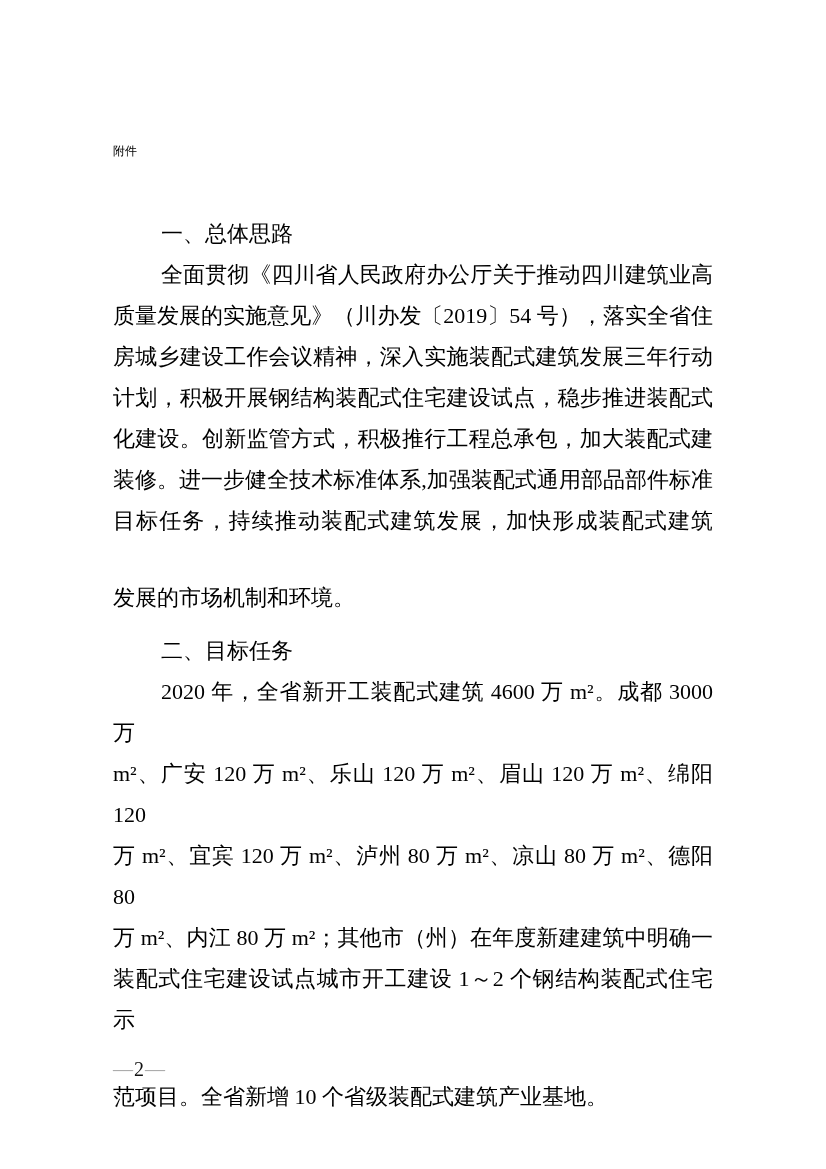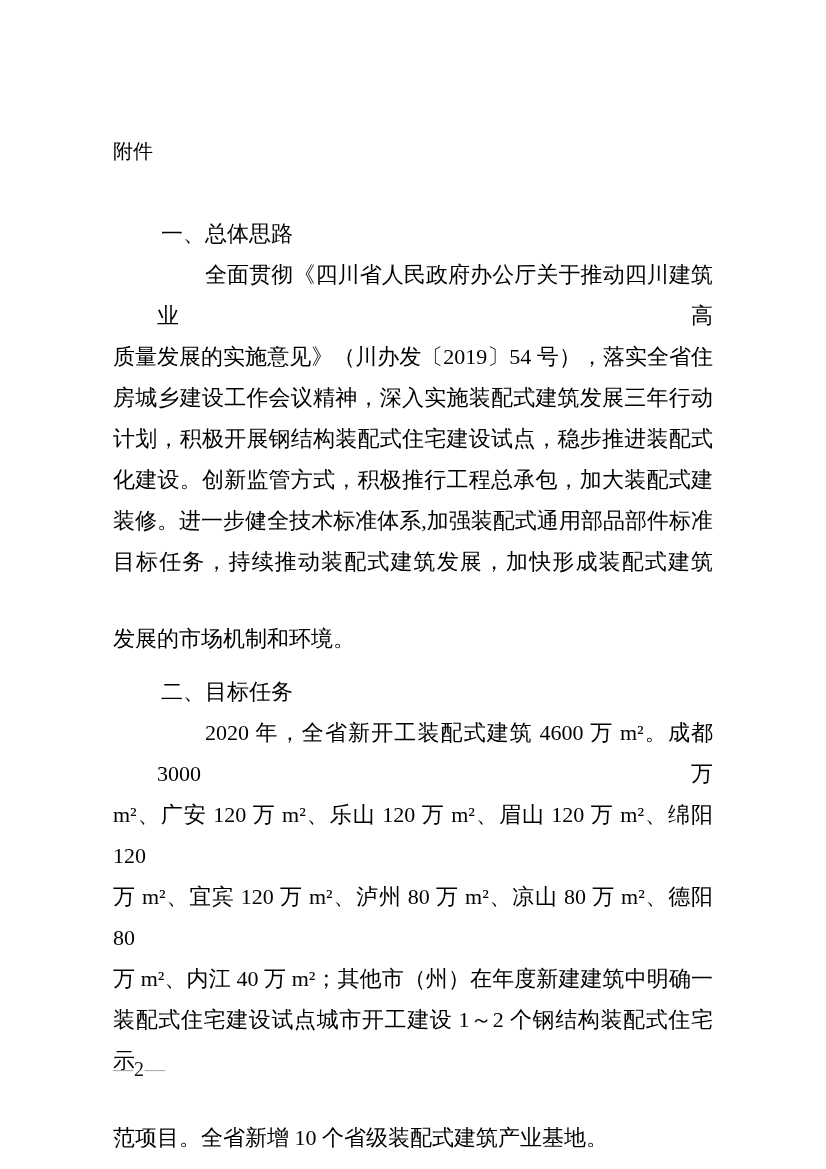--- a/index.html
+++ b/index.html
@@ -15,21 +15,21 @@
   }
   .content {
     position: absolute;
     left: 113px;
     top: 0;
     width: 600px;
   }
   .attachment {
     margin-top: 139px;
     font-family: "Liberation Sans", "DejaVu Sans", sans-serif;
-    font-size: 20px;
+    font-size: 12px;
     line-height: 24px;
     color: #000000;
   }
   .doc-title {
     margin: 53px 0 0 0;
     font-family: "Liberation Serif", "DejaVu Serif", serif;
     font-weight: 700;
     font-size: 31px;
     line-height: 38px;
     text-align: center;
@@ -44,21 +44,21 @@
     font-weight: 400;
     font-size: 22px;
     line-height: 41px;
   }
   .line {
     font-size: 22px;
     line-height: 41px;
     text-align: justify;
     text-align-last: justify;
   }
-  .line.indent { text-indent: 48px; margin-left: 44px; }
+  .line.indent { text-indent: 48px; }
   .line.para-end { text-align-last: left; margin-top: 36px; }
   .footer {
     position: absolute;
     left: 113px;
     top: 1056px;
     font-size: 20px;
     line-height: 26px;
     font-family: "Liberation Serif", "DejaVu Serif", serif;
   }
   .footer .dash { color: #a8a8a8; }
@@ -83,21 +83,21 @@
       <div class="line">装修。进一步健全技术标准体系,加强装配式通用部品部件标准</div>
       <div class="line">目标任务，持续推动装配式建筑发展，加快形成装配式建筑</div>
       <div class="line para-end">发展的市场机制和环境。</div>
     </div>
 
     <div class="section section-2">
       <h2 class="section-heading">二、目标任务</h2>
       <div class="line indent">2020 年，全省新开工装配式建筑 4600 万 m²。成都 3000 万</div>
       <div class="line">m²、广安 120 万 m²、乐山 120 万 m²、眉山 120 万 m²、绵阳 120</div>
       <div class="line">万 m²、宜宾 120 万 m²、泸州 80 万 m²、凉山 80 万 m²、德阳 80</div>
-      <div class="line">万 m²、内江 40 万 m²；其他市（州）在年度新建建筑中明确一</div>
+      <div class="line">万 m²、内江 80 万 m²；其他市（州）在年度新建建筑中明确一</div>
       <div class="line">装配式住宅建设试点城市开工建设 1～2 个钢结构装配式住宅示</div>
       <div class="line para-end">范项目。全省新增 10 个省级装配式建筑产业基地。</div>
     </div>
 
   </div>
 
   <div class="footer">
     <span class="dash">—</span><span class="num">2</span><span class="dash">—</span>
   </div>
 </div>

